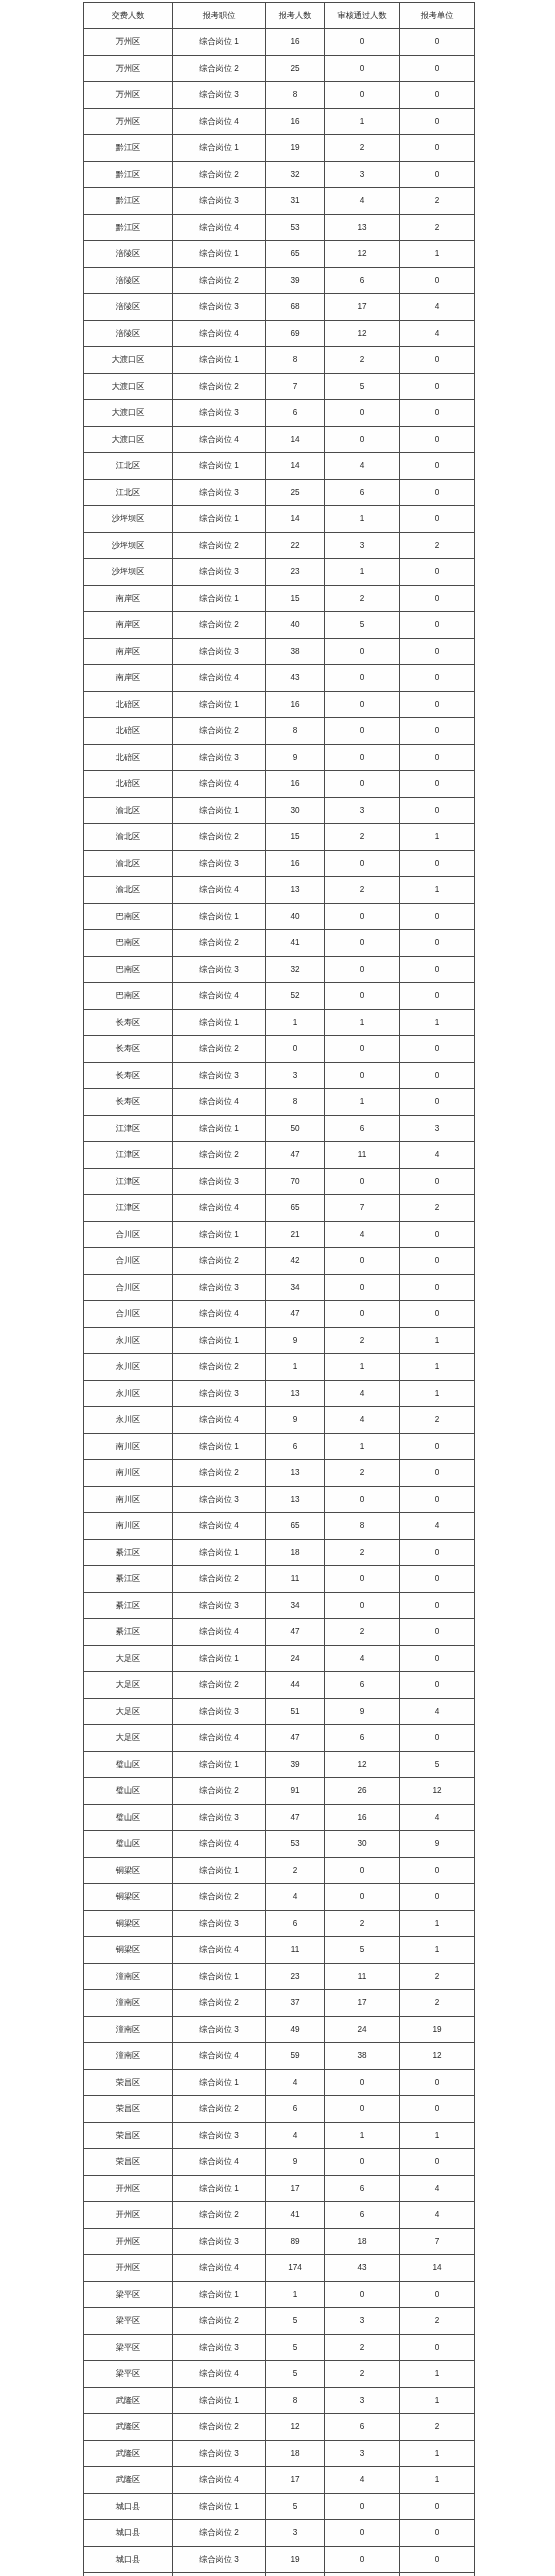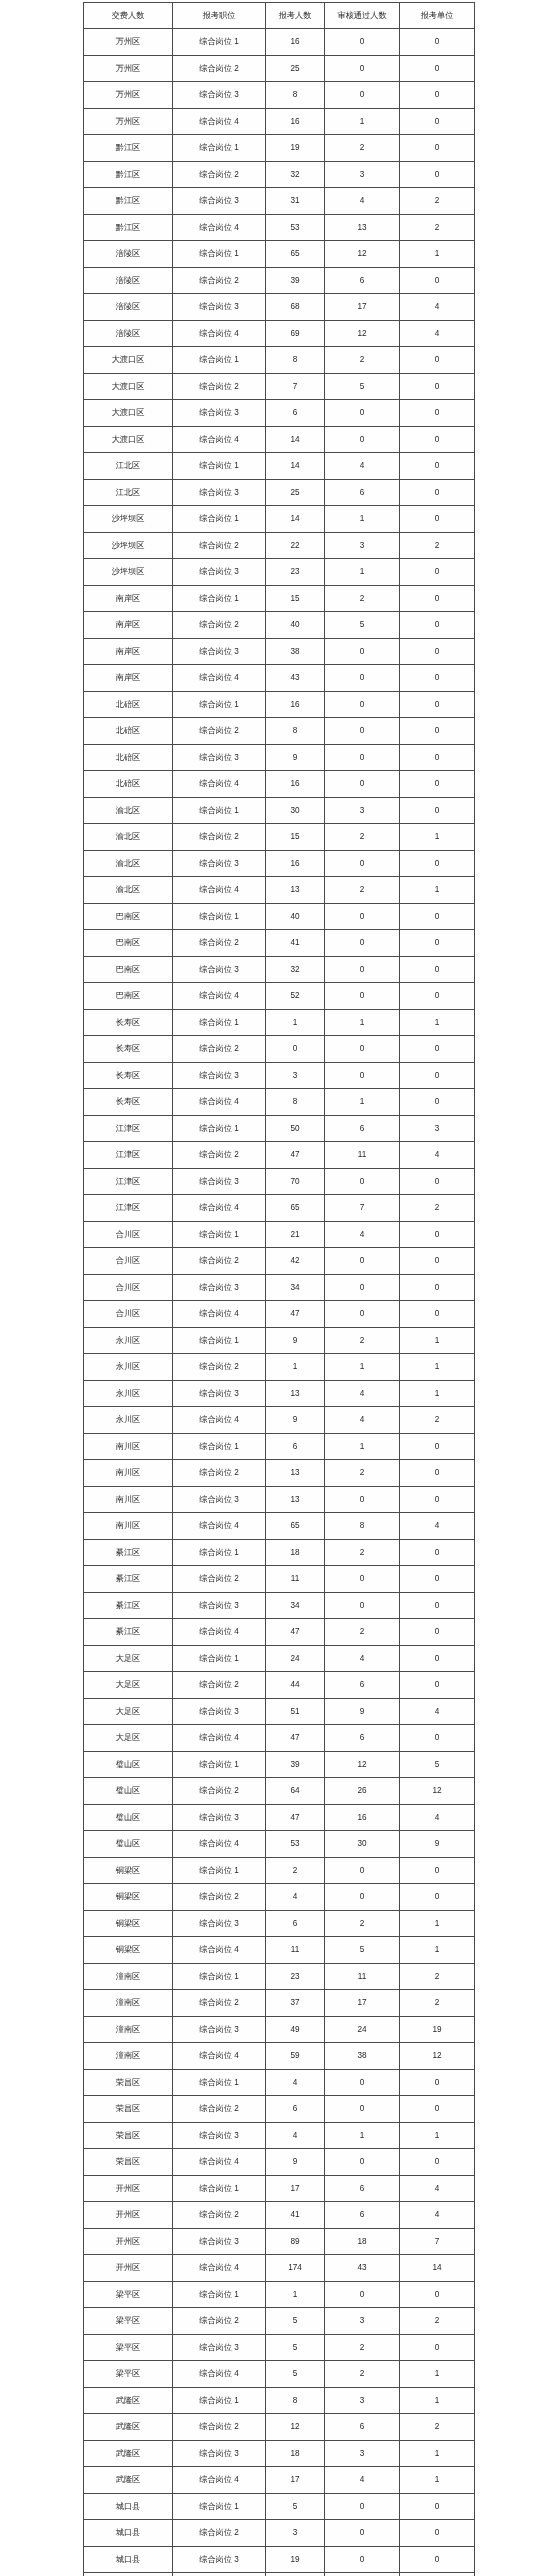--- a/index.html
+++ b/index.html
@@ -521,21 +521,21 @@
       <tr>
         <td>璧山区</td>
         <td>综合岗位 1</td>
         <td>39</td>
         <td>12</td>
         <td>5</td>
       </tr>
       <tr>
         <td>璧山区</td>
         <td>综合岗位 2</td>
-        <td>64</td>
+        <td>91</td>
         <td>26</td>
         <td>12</td>
       </tr>
       <tr>
         <td>璧山区</td>
         <td>综合岗位 3</td>
         <td>47</td>
         <td>16</td>
         <td>4</td>
       </tr>

